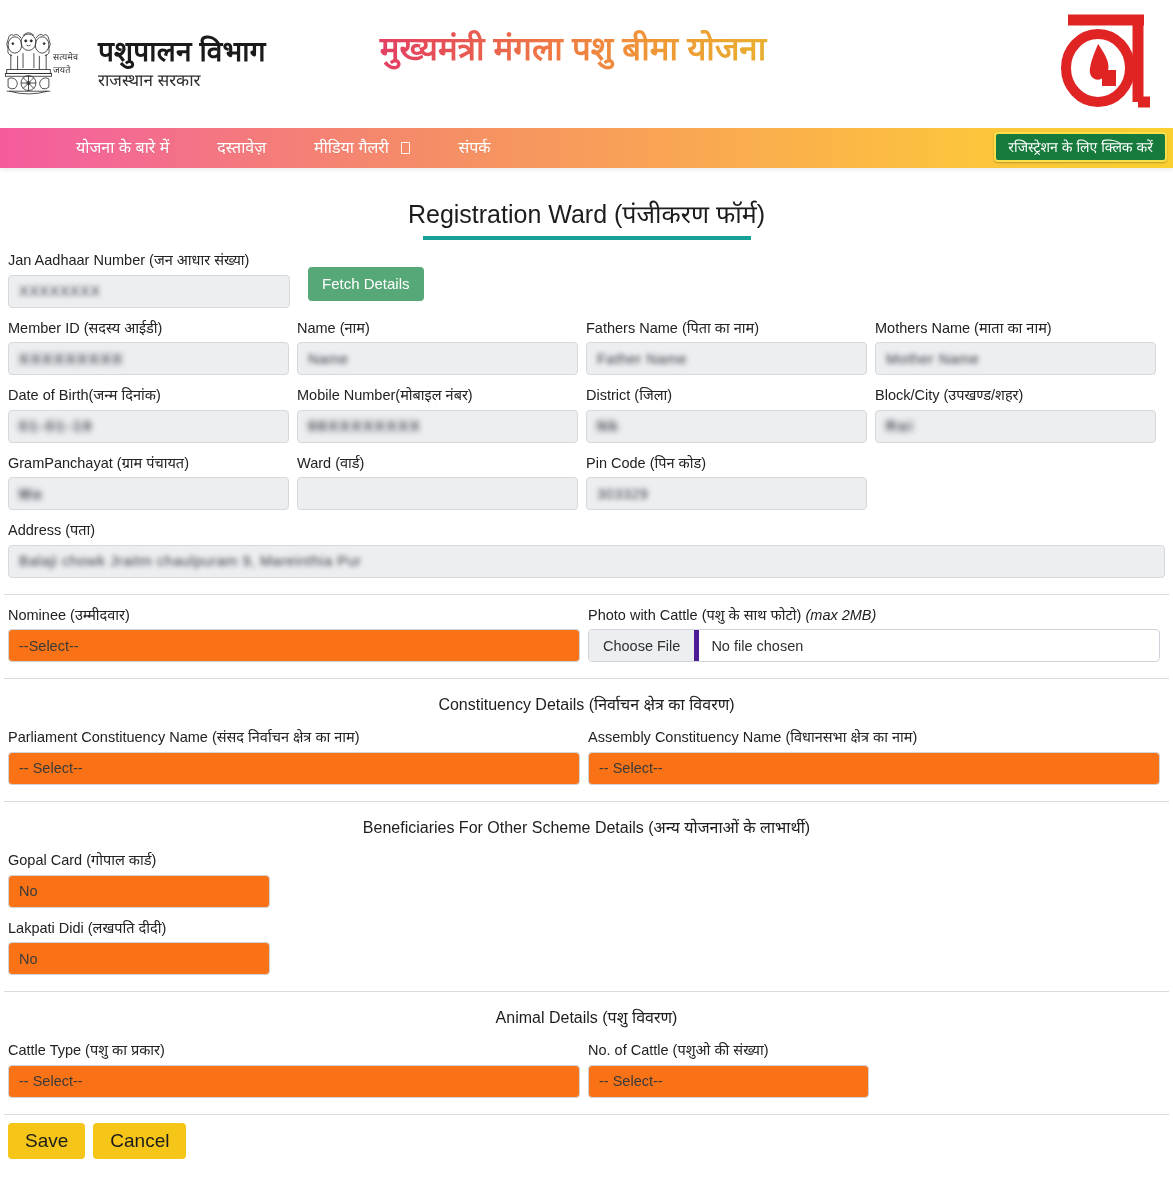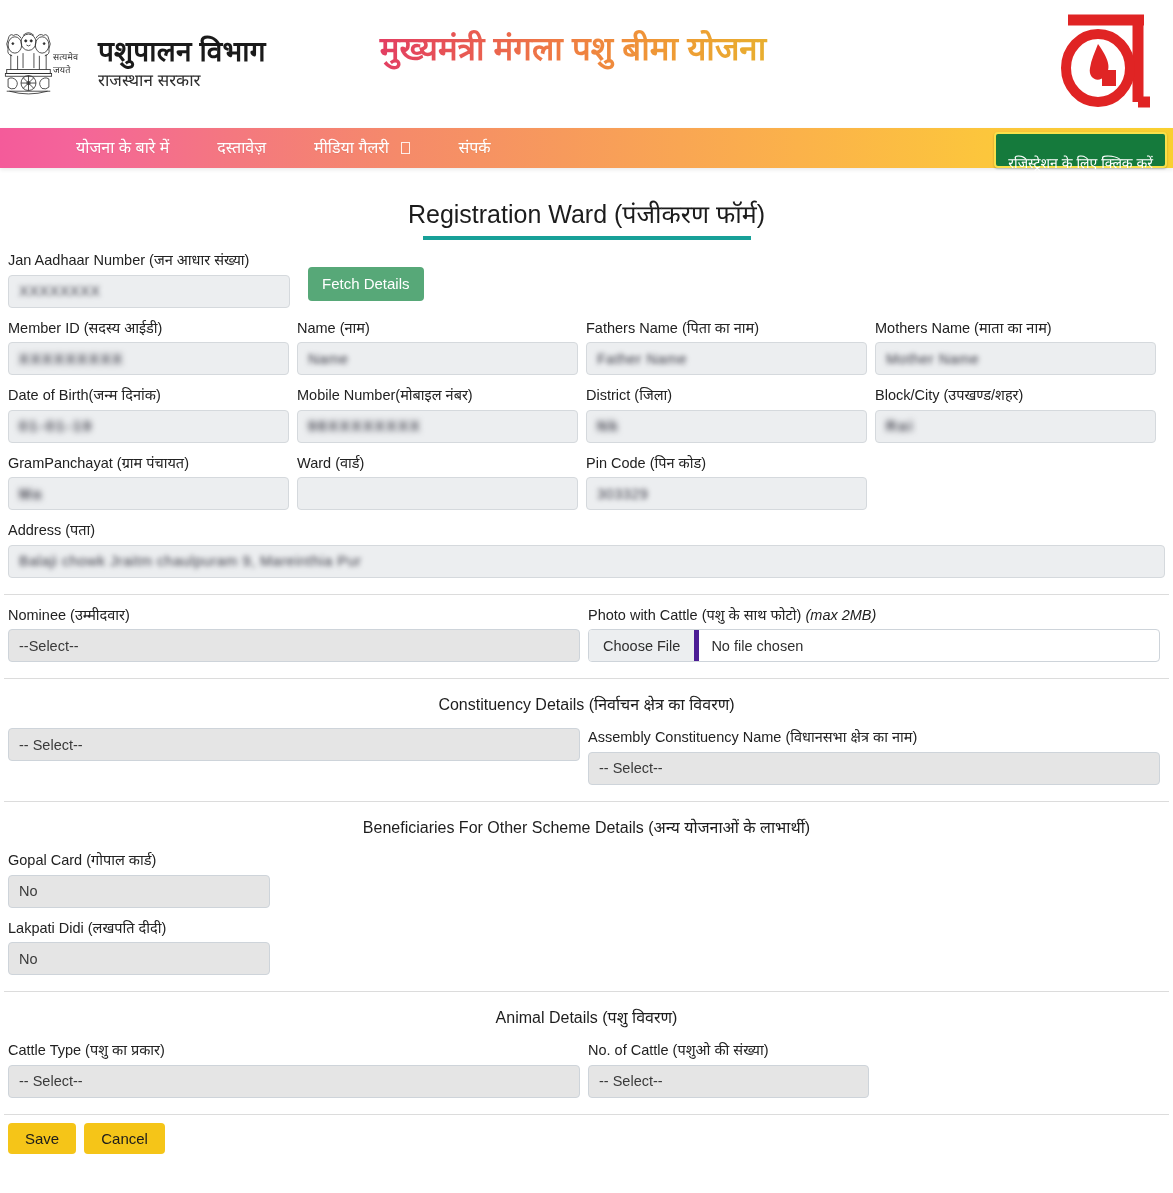--- a/index.html
+++ b/index.html
@@ -88,21 +88,21 @@
   }
   .register-btn {
     position: absolute;
     right: 6px; top: 4px;
     height: 30px;
     background: #157a3c;
     border: 2px solid #f9e04a;
     border-radius: 4px;
     color: #ffffff;
     font-size: 14px;
-    padding: 16px 12px;
+    padding: 0 12px;
     line-height: 26px;
     cursor: pointer;
     white-space: nowrap;
     box-shadow: 0 1px 2px rgba(0,0,0,.25);
   }
 
   
   .page { padding: 0 0 0 0; background:#fff; }
   .form-heading {
     text-align: center;
@@ -134,21 +134,21 @@
     width: 100%;
     height: 33px;
     border: 1px solid #d5d9dd;
     border-radius: 4px;
     background: #eceef0;
     padding: 5px 10px;
     font-size: 14.5px;
     color: #3a3a3a;
     display: flex; align-items: center;
   }
-  .ctrl.white { background: #e5e5e5; border-color: #ced4da; }
+  .ctrl.white { background: #f97316; border-color: #ced4da; }
   .ctrl.empty { background: #eceef0; }
 
   
   .redact {
     display:inline-block;
     color: #3b3b46;
     filter: blur(2.4px);
     letter-spacing: .5px;
     font-size: 14.5px;
     white-space: nowrap;
@@ -211,21 +211,21 @@
     border-top: 1px solid #dcdcdc;
     margin-top: 16px;
     padding: 8px 4px 10px 4px;
     display: flex; gap: 8px;
   }
   .btn-amber {
     background: #f5c518;
     border: none;
     border-radius: 4px;
     color: #1c1c1c;
-    font-size: 15px;
+    font-size: 19px;
     padding: 7px 17px;
     cursor: pointer;
   }
 </style>
 </head>
 <body>
 
 <div class="header">
 
   <div class="emblem-wrap">
@@ -424,20 +424,21 @@
           <div class="file-name">No file chosen</div>
         </div>
       </div>
     </div>
 
     <div class="divider"></div>
 
     <div class="section-title">Constituency Details (निर्वाचन क्षेत्र का विवरण)</div>
     <div class="row">
       <div class="fgrp w-half">
+        <label>Parliament Constituency Name (संसद निर्वाचन क्षेत्र का नाम)</label>
         <div class="ctrl white">
           <span>-- Select--</span>
         </div>
       </div>
       <div class="fgrp w-half">
         <label>Assembly Constituency Name (विधानसभा क्षेत्र का नाम)</label>
         <div class="ctrl white">
           <span>-- Select--</span>
         </div>
       </div>

